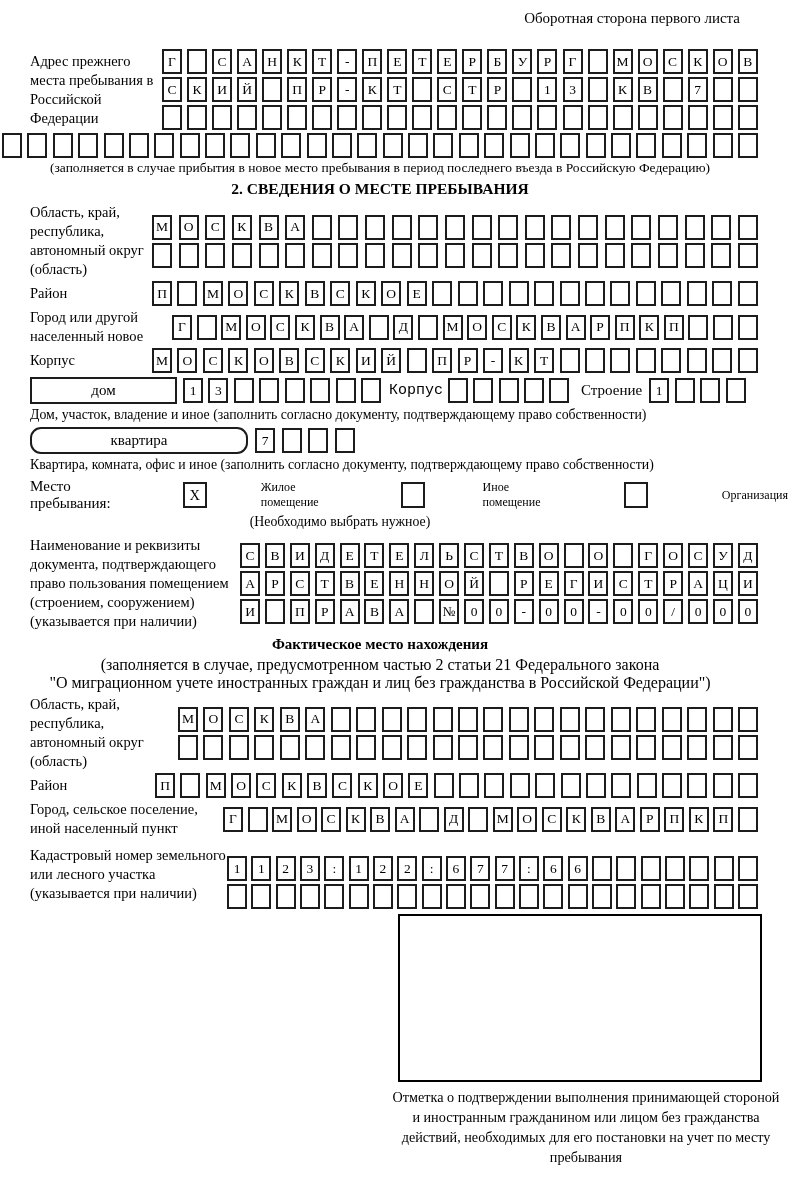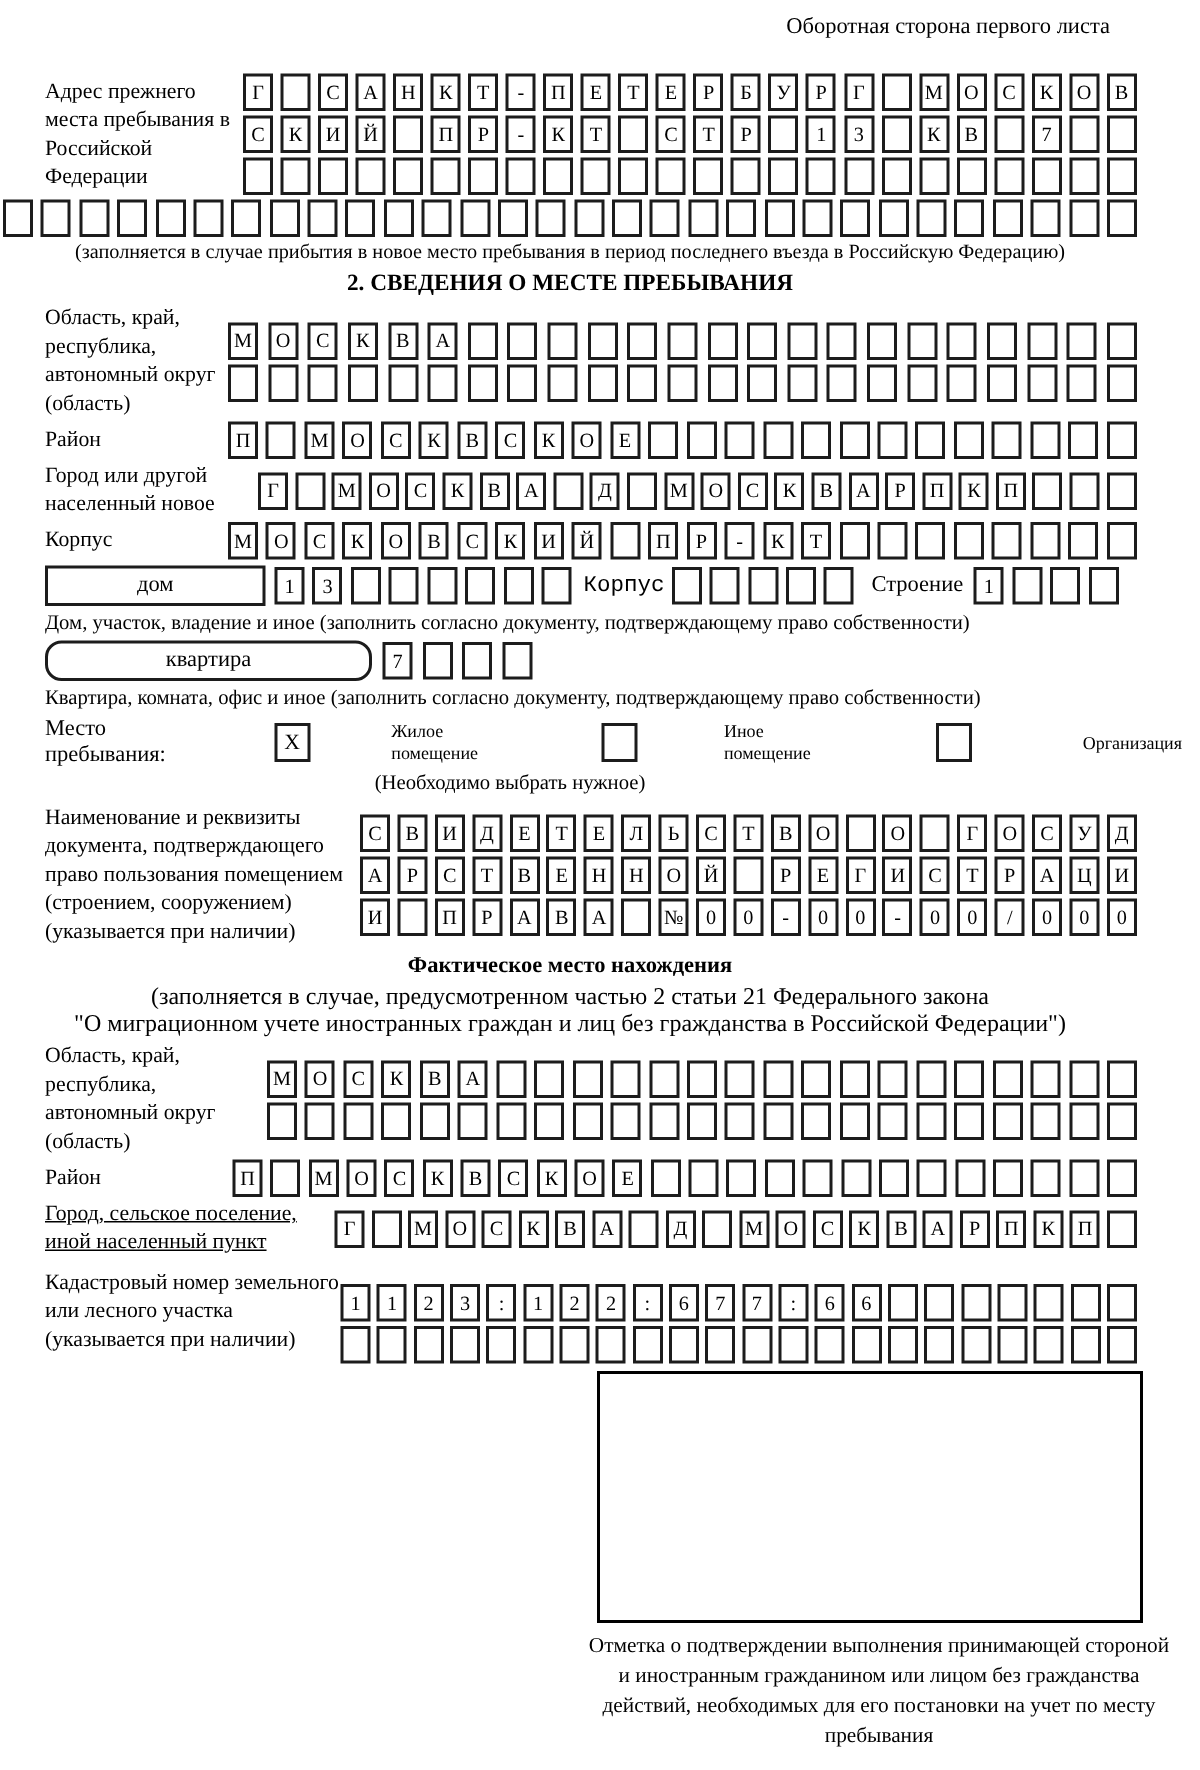--- a/index.html
+++ b/index.html
@@ -74,21 +74,21 @@
   .doc-label { width:210px; line-height:19px; }
   .doc-boxes { width:518px; }
 
   .fact-heading { font-weight:bold; font-size:15px; margin-top:5px; }
   .fact-note { font-size:16px; margin-top:3px; line-height:17px; }
 
   .obl2-label { width:148px; }
   .obl2-boxes { width:580px; }
   .raion2-label { width:125px; }
   .raion2-boxes { width:603px; }
-  .gorod2-label { width:193px;text-decoration:underline; }
+  .gorod2-label { width:193px; }
   .gorod2-boxes { width:535px; }
   .cad-label { width:197px; }
   .cad-boxes { width:531px; }
 
   .stamp-box {
     margin-left:368px; margin-top:5px;
     width:364px; height:168px;
     border:2px solid #000; background:#fff;
   }
   .stamp-caption {

